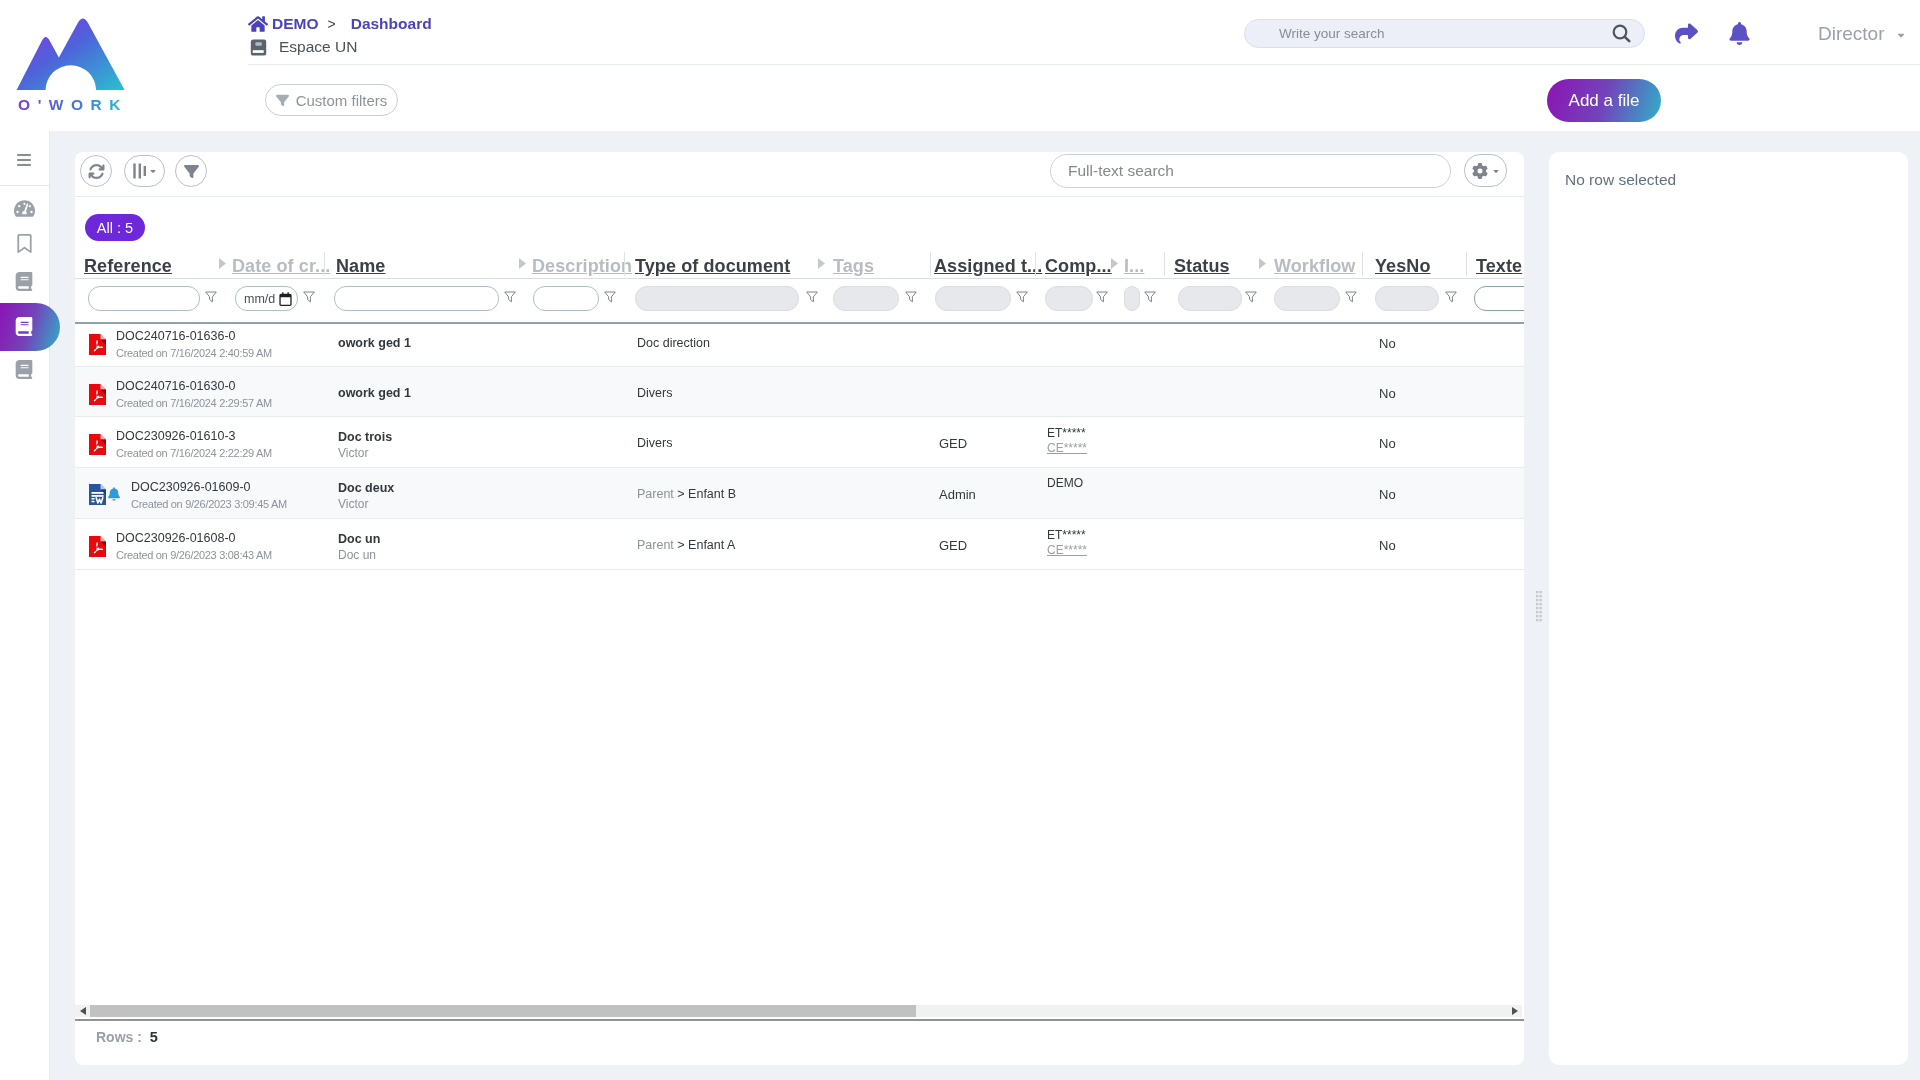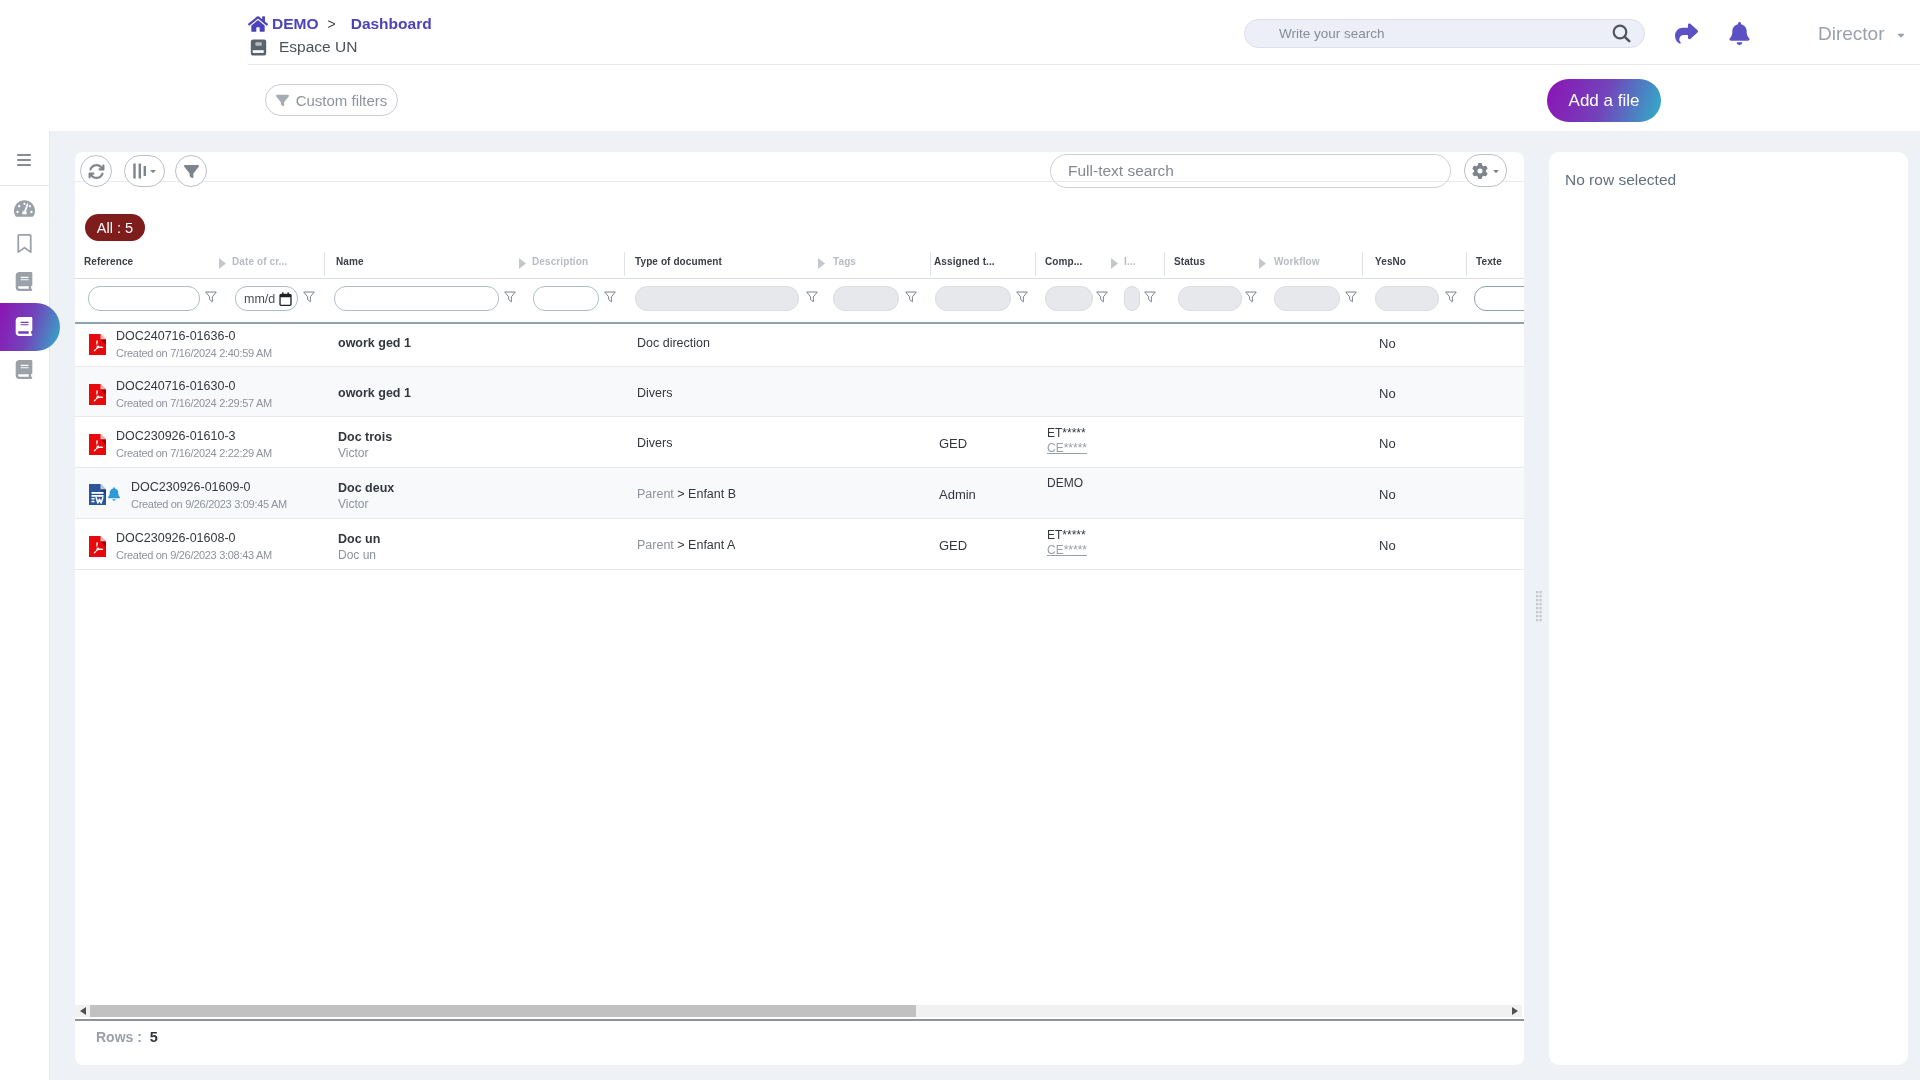--- a/index.html
+++ b/index.html
@@ -20,28 +20,28 @@
 #btn-add { left:1547px; width:114px; }
 #btn-create { left:1667px; width:207px; }
 
 #sidebar { position:absolute; left:0; top:131px; width:50px; height:949px; background:#fff; border-right:1px solid #e4e7eb; }
 #sidebar .divider { position:absolute; left:0; top:54px; width:50px; height:1px; background:#e4e7eb; }
 #sactive { position:absolute; left:0; top:172px; width:60px; height:48px; border-radius:0 24px 24px 0; background:linear-gradient(108deg,#8c13b4 0%,#7244bb 50%,#2fb0c8 100%); }
 
 #card { position:absolute; left:75px; top:152px; width:1449px; height:913px; background:#fff; border-radius:8px; overflow:hidden; }
 #rightcard { position:absolute; left:1549px; top:152px; width:359px; height:913px; background:#fff; border-radius:10px; }
 #rightcard span { position:absolute; left:16px; top:19px; font-size:15.5px; color:#62707e; }
-#toolbar { position:absolute; left:0; top:0; width:1449px; height:30px; border-bottom:1px solid #e8ebee; }
+#toolbar { position:absolute; left:0; top:0; width:1449px; height:45px; border-bottom:1px solid #e8ebee; }
 .tbtn { position:absolute; top:3px; border:1px solid #b9c0c7; border-radius:16px; height:32px; background:#fff; display:flex; align-items:center; justify-content:center; }
 #fulltext { position:absolute; left:975px; top:2px; width:401px; height:34px; border:1px solid #ccd1d6; border-radius:17px; }
 #fulltext span { position:absolute; left:17px; top:7px; font-size:15.5px; color:#83898f; }
-#allpill { position:absolute; left:10px; top:62px; width:60px; height:27px; border-radius:14px; background:#7f1d1d; color:#fff; font-size:14.5px; display:flex; align-items:center; justify-content:center; }
+#allpill { position:absolute; left:10px; top:62px; width:60px; height:27px; border-radius:14px; background:#6d28d9; color:#fff; font-size:14.5px; display:flex; align-items:center; justify-content:center; }
 
 #thead { position:absolute; left:0; top:98px; width:1449px; height:28px; }
-#thead .h { position:absolute; top:6px; font-size:10px; font-weight:bold; color:#3b4047; white-space:nowrap; }
+#thead .h { position:absolute; top:6px; font-size:18px; font-weight:bold; color:#3b4047; white-space:nowrap;text-decoration:underline; }
 #thead .h.g { color:#b7bcc3; }
 #thead .vsep { position:absolute; top:2px; width:1px; height:24px; background:#dfe3e6; }
 #frow { position:absolute; left:0; top:126px; width:1449px; height:46px; border-top:1px solid #d9dee1; border-bottom:2px solid #8ba3a9; }
 .fin { position:absolute; top:7px; height:25px; border:1px solid #aebfc2; border-radius:12px; background:#fff; }
 .fin.dis { background:#e6e8eb; border-color:#dadde1; }
 .row { position:absolute; left:0; width:1449px; height:51px; border-bottom:1px solid #e8ebee; }
 .row .ref1 { position:absolute; left:41px; top:12px; font-size:12.5px; color:#33383e; }
 .row .ref2 { position:absolute; left:41px; top:30px; font-size:11px; letter-spacing:-0.3px; color:#8d939b; }
 .row .nm1 { position:absolute; left:263px; top:13px; font-size:12.5px; font-weight:bold; color:#33383e; }
 .row .nm1.solo { top:19px; }
@@ -81,20 +81,39 @@
       <rect x="2.5" y="8" width="12" height="1.8" fill="#ffffff"></rect>
       <rect x="2.5" y="11" width="12" height="1.8" fill="#ffffff"></rect>
       <rect x="2.5" y="14" width="3" height="1.5" fill="#ffffff"></rect>
       <rect x="2.5" y="16.8" width="3" height="1.5" fill="#ffffff"></rect>
       <path d="M7.2 13.8 L8.9 19 L10.5 15.2 L12.1 19 L13.8 13.8" fill="none" stroke="#ffffff" stroke-width="1.6" stroke-linecap="round" stroke-linejoin="round"></path>
     </g>
   </defs>
 </svg>
 <div id="header">
   <div id="hline"></div>
+  <div id="logo">
+    <svg width="120" height="104" viewBox="0 0 120 104">
+      <defs>
+        <linearGradient id="lg1" x1="0%" y1="0%" x2="100%" y2="100%">
+          <stop offset="0%" stop-color="#9132e6"></stop>
+            <stop offset="45%" stop-color="#4e62da"></stop>
+            <stop offset="100%" stop-color="#2ac0cf"></stop>
+        </linearGradient>
+        <linearGradient id="lgtxt" x1="0%" y1="0%" x2="100%" y2="0%">
+          <stop offset="0%" stop-color="#7b3fd4"></stop>
+            <stop offset="55%" stop-color="#3f7ad6"></stop>
+            <stop offset="100%" stop-color="#25c2cf"></stop>
+        </linearGradient>
+      </defs>
+      <path d="M 2.6 74 L 27.5 25.5 Q 31.8 16.5 36.1 25.5 L 44.9 41.5 L 63.5 7.5 Q 68.9 -2.5 74.3 7.5 L 110.6 74 Z" fill="url(#lg1)"></path>
+      <path d="M 31.5 74.5 a 25.3 25.3 0 0 1 50.6 0 Z" fill="#ffffff"></path>
+      <text x="59" y="94" text-anchor="middle" font-size="15.5" font-weight="bold" letter-spacing="7.5" fill="url(#lgtxt)">O'WORK</text>
+    </svg>
+  </div>
   <div class="crumb">
     <svg width="20" height="18" viewBox="0 0 576 512" style="margin-right:4px">
         <path fill="#4c43bb" d="M280.37 148.26L96 300.11V464a16 16 0 0 0 16 16l112.06-.29a16 16 0 0 0 15.92-16V368a16 16 0 0 1 16-16h64a16 16 0 0 1 16 16v95.64a16 16 0 0 0 16 16.05L464 480a16 16 0 0 0 16-16V300L295.67 148.26a12.19 12.19 0 0 0-15.3 0zM571.6 251.47L488 182.56V44.05a12 12 0 0 0-12-12h-56a12 12 0 0 0-12 12v72.61L318.47 43a48 48 0 0 0-61 0L4.34 251.47a12 12 0 0 0-1.6 16.9l25.5 31A12 12 0 0 0 45.15 301l235.22-193.74a12.19 12.19 0 0 1 15.3 0L530.9 301a12 12 0 0 0 16.9-1.6l25.5-31a12 12 0 0 0-1.7-16.93z"></path>
       </svg>
     <span>DEMO</span>
       <span class="sep">&gt;</span>
       <span>Dashboard</span>
   </div>
   <div id="espace">
     <svg width="17" height="17" viewBox="0 0 17 17" style="margin-right:12px">

